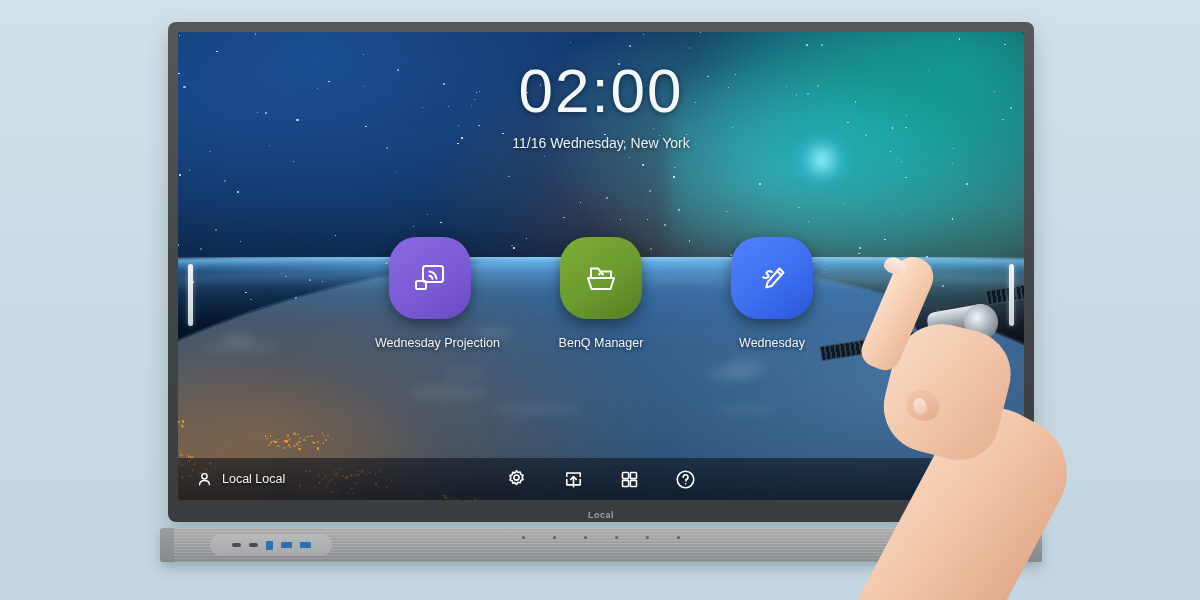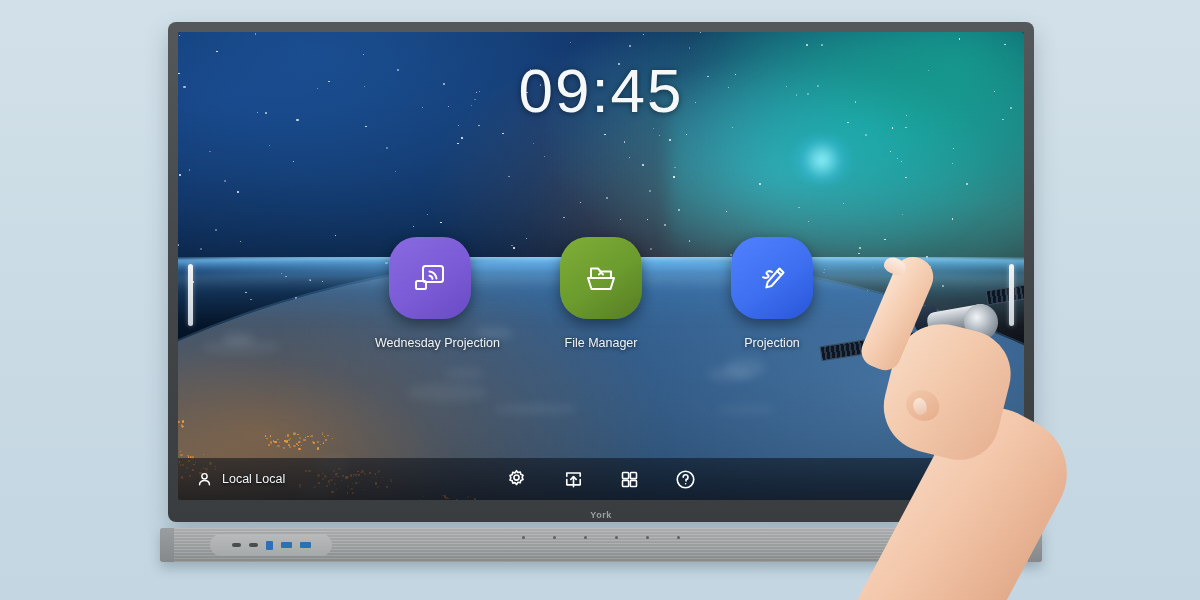--- a/index.html
+++ b/index.html
@@ -326,21 +326,21 @@
 </style>
 </head>
 <body>
 
 <div id="stage">
 
   <div class="wall"></div>
 
   <div class="display">
 
-    <div class="brand">York</div>
+    <div class="brand">Local</div>
 
     <div class="bezel-inner">
       <div class="screen">
 
         <div class="sky"></div>
         <div class="neb-wisp"></div>
         <div class="neb-glow"></div>
         <div class="stars" id="stars">
             <div class="star" style="left: 85.9402%; top: 20.2242%; width: 1.6px; height: 1.6px; opacity: 0.64;"></div>
             <div class="star" style="left: 55.8699%; top: 49.9404%; width: 1.1px; height: 1.1px; opacity: 0.74;"></div>
@@ -723,21 +723,22 @@
           <div class="sat-panel right"></div>
           <div class="sat-cap"></div>
           <div class="sat-body"></div>
           <div class="sat-ring"></div>
         </div>
 
         <div class="handle left"></div>
         <div class="handle right"></div>
 
         <div class="clock-area">
-          <div class="clock">09:45</div>
+          <div class="clock">02:00</div>
+          <div class="clock-date">11/16 Wednesday, New York</div>
         </div>
 
         <div class="apps">
 
           <div class="app">
             <div class="app-tile" style="background:linear-gradient(145deg,#8a6ae0 0%,#7b5bd6 55%,#6a4ac4 100%)">
               <span>
                 <svg width="40" height="40" viewBox="0 0 40 40" fill="none" stroke="#ffffff" stroke-width="2" stroke-linecap="round" stroke-linejoin="round">
                   <rect x="13" y="8" width="20" height="16" rx="2.5"></rect>
                   <rect x="6" y="23" width="10" height="8" rx="1.6"></rect>
@@ -752,34 +753,34 @@
           <div class="app">
             <div class="app-tile" style="background:linear-gradient(145deg,#7fae38 0%,#6b9a2e 55%,#567d22 100%)">
               <span>
                 <svg width="40" height="40" viewBox="0 0 40 40" fill="none" stroke="#ffffff" stroke-width="2" stroke-linecap="round" stroke-linejoin="round">
                   <path d="M10 20V10.5h7l2.5 3H30V20"></path>
                   <path d="M7 20h26l-3.5 11h-19z"></path>
                   <path d="M18 16.5l2-2 2 2"></path>
                 </svg>
               </span>
             </div>
-            <div class="app-label">File Manager</div>
+            <div class="app-label">BenQ Manager</div>
           </div>
 
           <div class="app">
             <div class="app-tile" style="background:linear-gradient(145deg,#5181ff 0%,#3d6ff0 55%,#2a55d8 100%)">
               <span>
                 <svg width="40" height="40" viewBox="0 0 40 40" fill="none" stroke="#ffffff" stroke-width="2" stroke-linecap="round" stroke-linejoin="round">
                   <path d="M27.5 10.5l4 4-12 13.5-5.2 1.4 1.3-5.2z"></path>
                   <path d="M25.2 13l4 4"></path>
                   <path d="M20 14c-3.5-2.2-7.5.6-4.5 2.6 3 2-1 4.6-4.4 2.6"></path>
                 </svg>
               </span>
             </div>
-            <div class="app-label">Projection</div>
+            <div class="app-label">Wednesday</div>
           </div>
 
         </div>
 
         <div class="toolbar">
 
           <div class="tb-user">
             <span>
               <svg width="17" height="17" viewBox="0 0 20 20" fill="none" stroke="#ffffff" stroke-width="1.7" stroke-linecap="round">
                 <circle cx="10" cy="6.2" r="3.1"></circle>

